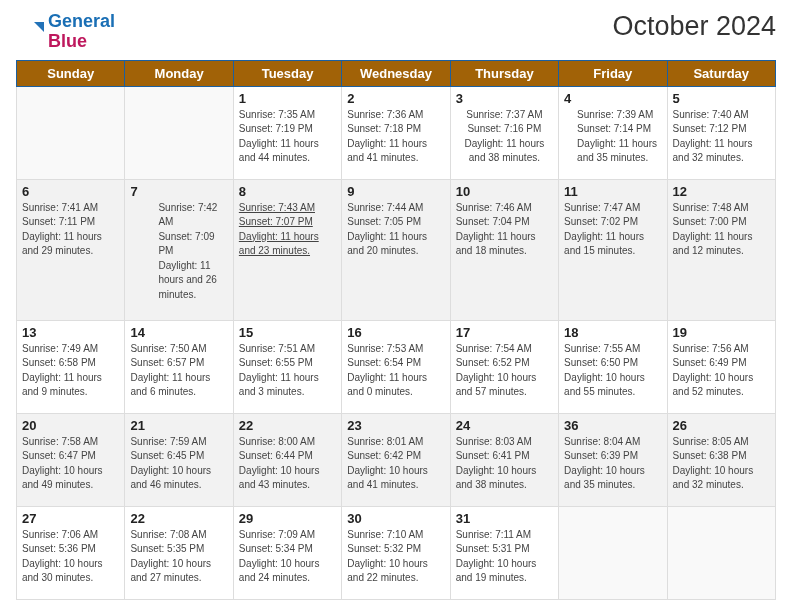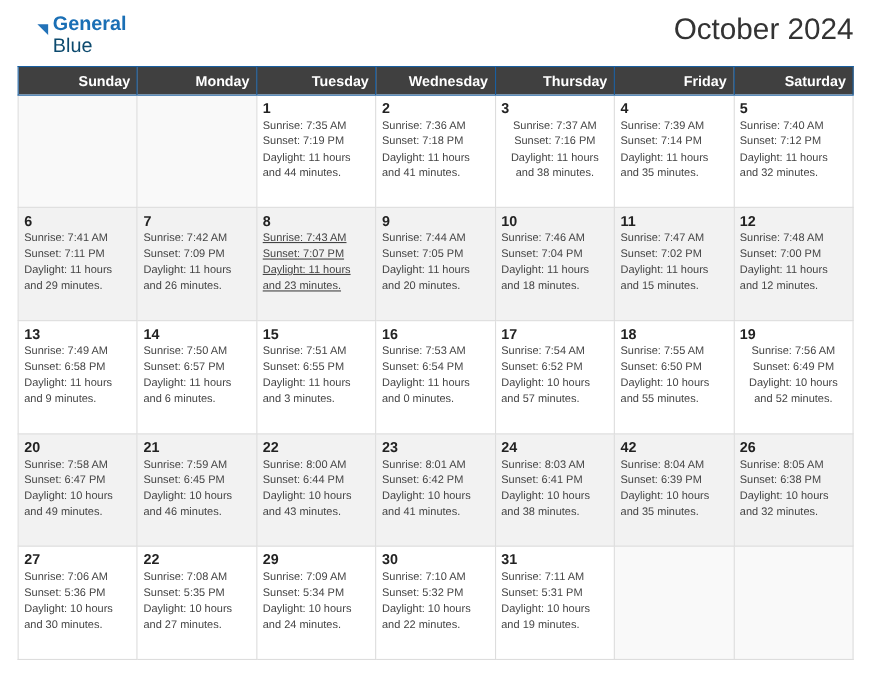--- a/index.html
+++ b/index.html
@@ -55,23 +55,23 @@
       color: #555;
     }
     .calendar {
       flex: 1;
       border: 1px solid #ccc;
       border-collapse: collapse;
       width: 100%;
       table-layout: fixed;
     }
     .calendar th {
-      background-color: #404040;
+      background-color: #a16207;
       color: #fff;
-      text-align: right;
+      text-align: center;
       padding: 5px 6px;
       font-size: 13px;
       font-weight: bold;
       border: 1px solid #1a5fa0;
     }
     .calendar td {
       border: 1px solid #ddd;
       vertical-align: top;
       padding: 4px 5px;
       font-size: 10.5px;
@@ -104,21 +104,21 @@
 <div class="page">
   <div class="header">
     <div class="logo">
       <svg class="logo-icon" viewBox="0 0 28 28" xmlns="http://www.w3.org/2000/svg">
         <rect x="0" y="0" width="28" height="28" fill="white"></rect>
         <polygon points="18,4 28,4 28,14" fill="#2272b8"></polygon>
         <polygon points="14,8 28,8 28,22 14,22" fill="none"></polygon>
       </svg>
       <div class="logo-text">
         <div><span>General</span></div>
-        <div><span style="color:#0c4a6e;font-weight:normal;">Blue</span></div>
+        <div><span style="color:#be185d;font-weight:bold;">Blue</span></div>
       </div>
     </div>
     <div class="title-block">
       <div class="main-title">October 2024</div>
     </div>
   </div>
 
   <table class="calendar">
     <thead>
       <tr>
@@ -148,41 +148,41 @@
 Daylight: 11 hours and 41 minutes.</div>
           </td>
           <td>
             <span class="day-num">3</span>
             <div class="day-info" style="white-space: pre-line; text-align: center;">Sunrise: 7:37 AM
 Sunset: 7:16 PM
 Daylight: 11 hours and 38 minutes.</div>
           </td>
           <td>
             <span class="day-num">4</span>
-            <div class="day-info" style="white-space: pre-line;">Sunrise: 7:39 AM
+            <div class="day-info" style="white-space: pre-line; margin-left: 13px;">Sunrise: 7:39 AM
 Sunset: 7:14 PM
 Daylight: 11 hours and 35 minutes.</div>
           </td>
           <td>
             <span class="day-num">5</span>
             <div class="day-info" style="white-space: pre-line;">Sunrise: 7:40 AM
 Sunset: 7:12 PM
 Daylight: 11 hours and 32 minutes.</div>
           </td>
         </tr>
         <tr>
           <td class="row-shade">
             <span class="day-num">6</span>
             <div class="day-info" style="white-space: pre-line;">Sunrise: 7:41 AM
 Sunset: 7:11 PM
 Daylight: 11 hours and 29 minutes.</div>
           </td>
           <td class="row-shade">
             <span class="day-num">7</span>
-            <div class="day-info" style="white-space: pre-line;">Sunrise: 7:42 AM
+            <div class="day-info" style="white-space: pre-line; margin-left: 28px;">Sunrise: 7:42 AM
 Sunset: 7:09 PM
 Daylight: 11 hours and 26 minutes.</div>
           </td>
           <td class="row-shade">
             <span class="day-num">8</span>
             <div class="day-info" style="white-space: pre-line; text-decoration: underline;">Sunrise: 7:43 AM
 Sunset: 7:07 PM
 Daylight: 11 hours and 23 minutes.</div>
           </td>
           <td class="row-shade">
@@ -242,21 +242,21 @@
 Daylight: 10 hours and 57 minutes.</div>
           </td>
           <td>
             <span class="day-num">18</span>
             <div class="day-info" style="white-space: pre-line;">Sunrise: 7:55 AM
 Sunset: 6:50 PM
 Daylight: 10 hours and 55 minutes.</div>
           </td>
           <td>
             <span class="day-num">19</span>
-            <div class="day-info" style="white-space: pre-line; text-align: center;">Sunrise: 7:56 AM
+            <div class="day-info" style="white-space: pre-line;">Sunrise: 7:56 AM
 Sunset: 6:49 PM
 Daylight: 10 hours and 52 minutes.</div>
           </td>
         </tr>
         <tr>
           <td class="row-shade">
             <span class="day-num">20</span>
             <div class="day-info" style="white-space: pre-line;">Sunrise: 7:58 AM
 Sunset: 6:47 PM
 Daylight: 10 hours and 49 minutes.</div>
@@ -279,21 +279,21 @@
 Sunset: 6:42 PM
 Daylight: 10 hours and 41 minutes.</div>
           </td>
           <td class="row-shade">
             <span class="day-num">24</span>
             <div class="day-info" style="white-space: pre-line;">Sunrise: 8:03 AM
 Sunset: 6:41 PM
 Daylight: 10 hours and 38 minutes.</div>
           </td>
           <td class="row-shade">
-            <span class="day-num">42</span>
+            <span class="day-num">36</span>
             <div class="day-info" style="white-space: pre-line;">Sunrise: 8:04 AM
 Sunset: 6:39 PM
 Daylight: 10 hours and 35 minutes.</div>
           </td>
           <td class="row-shade">
             <span class="day-num">26</span>
             <div class="day-info" style="white-space: pre-line;">Sunrise: 8:05 AM
 Sunset: 6:38 PM
 Daylight: 10 hours and 32 minutes.</div>
           </td>

